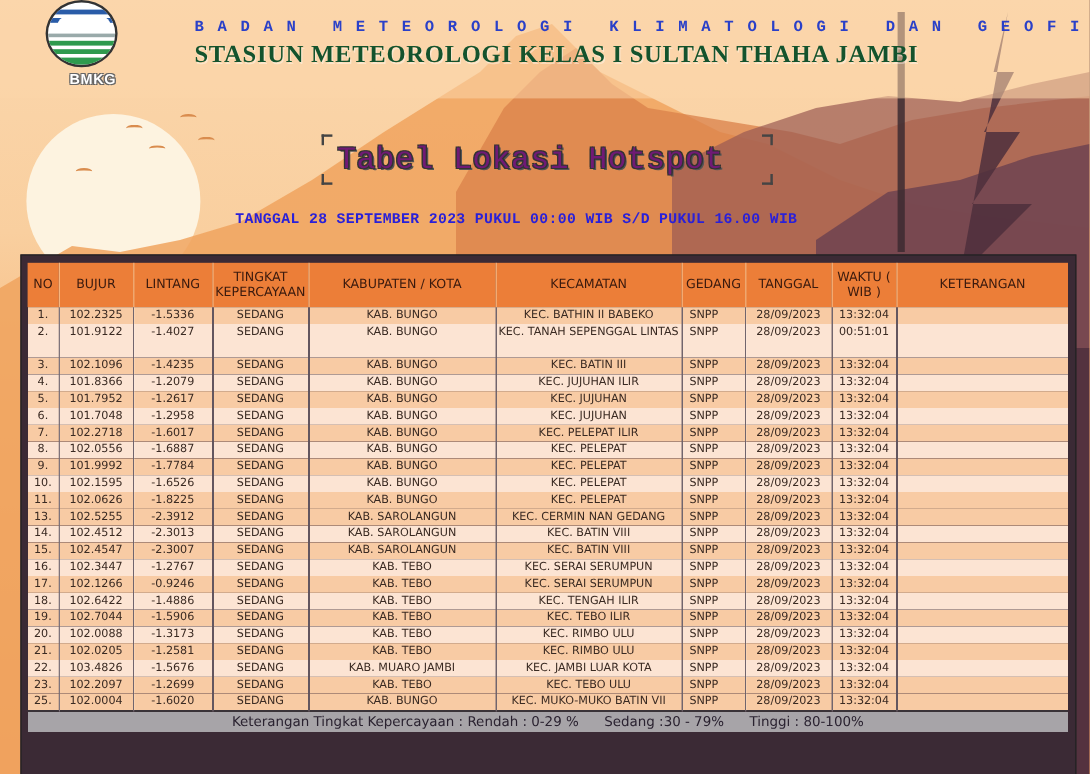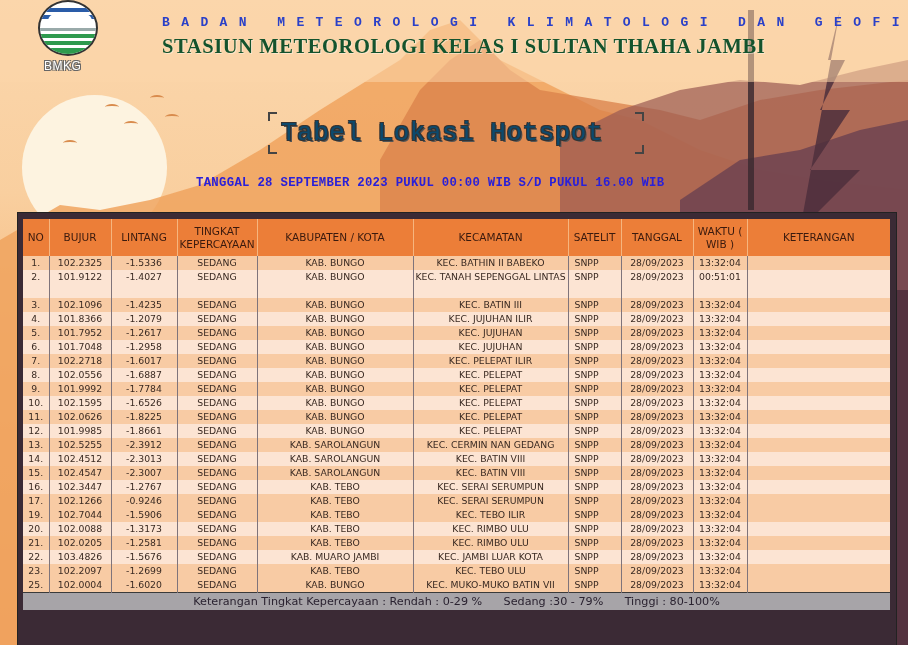--- a/index.html
+++ b/index.html
@@ -35,21 +35,21 @@
     background: #fff;
   }
   .logo-blue1 { position: absolute; left: 0; top: 6px; width: 100%; height: 4px; background: #2a5ca8; }
   .logo-blue2 { position: absolute; left: 0; top: 13px; width: 100%; height: 4px; background: #2a5ca8; }
   .logo-cloud { position: absolute; left: 8px; top: 12px; width: 44px; height: 14px; background: #fff; border-radius: 8px; }
   .logo-gray { position: absolute; left: 0; top: 26px; width: 100%; height: 3px; background: #9aa; }
   .logo-green1 { position: absolute; left: 0; top: 32px; width: 100%; height: 4px; background: #2e9a4e; }
   .logo-green2 { position: absolute; left: 0; top: 39px; width: 100%; height: 4px; background: #2e9a4e; }
   .logo-green3 { position: absolute; left: 0; top: 46px; width: 100%; height: 6px; background: #2e9a4e; }
   .logo-text {
-    position: absolute; left: 6px; top: 59px; font-size: 12px; font-weight: normal;
+    position: absolute; left: 20px; top: 59px; font-size: 12px; font-weight: bold;
     color: #fff; letter-spacing: 0.5px;
     text-shadow: -1px -1px 0 #666, 1px -1px 0 #666, -1px 1px 0 #666, 1px 1px 0 #666;
   }
   .org-line1 {
     position: absolute; left: 162px; top: 15px;
     font-family: "Liberation Mono", monospace; font-weight: bold;
     font-size: 13px; letter-spacing: 11.4px; color: #2a40c8;
     white-space: nowrap;
   }
   .org-line2 {
@@ -60,21 +60,21 @@
   }
   .title-wrap { position: absolute; left: 268px; top: 112px; width: 376px; height: 42px; }
   .bracket { position: absolute; width: 9px; height: 9px; border-color: #444; border-style: solid; }
   .br-tl { left: 0; top: 0; border-width: 2px 0 0 2px; }
   .br-bl { left: 0; bottom: 0; border-width: 0 0 2px 2px; }
   .br-tr { right: 0; top: 0; border-width: 2px 2px 0 0; }
   .br-br { right: 0; bottom: 0; border-width: 0 2px 2px 0; }
   .page-title {
     position: absolute; left: 13px; top: 6px;
     font-family: "Liberation Mono", monospace; font-size: 26px;
-    color: #0c4a6e; white-space: nowrap; letter-spacing: 0.5px;
+    color: #701a75; white-space: nowrap; letter-spacing: 0.5px;
     text-shadow: -1px -1px 0 #333, 1px -1px 0 #333, -1px 1px 0 #333, 1px 1px 0 #333, 2px 2px 0 #555;
   }
   .subtitle {
     position: absolute; left: 196px; top: 176px;
     font-family: "Liberation Mono", monospace; font-weight: bold;
     font-size: 12.3px; color: #2a20d8; white-space: nowrap; letter-spacing: 0.3px;
   }
   
   .table-frame {
     position: absolute; left: 17px; top: 212px; width: 880px; height: 436px;
@@ -169,21 +169,21 @@
           <col style="width:143px">
       </colgroup>
       <thead>
         <tr>
           <th>NO</th>
           <th>BUJUR</th>
           <th>LINTANG</th>
           <th>TINGKAT KEPERCAYAAN</th>
           <th>KABUPATEN / KOTA</th>
           <th>KECAMATAN</th>
-          <th>SATELIT</th>
+          <th>GEDANG</th>
           <th>TANGGAL</th>
           <th>WAKTU ( WIB )</th>
           <th>KETERANGAN</th>
         </tr>
       </thead>
       <tbody id="tbody">
           <tr class="odd">
             <td class="no">1.</td>
             <td>102.2325</td>
             <td>-1.5336</td>
@@ -308,32 +308,20 @@
             <td>102.0626</td>
             <td>-1.8225</td>
             <td>SEDANG</td>
             <td>KAB. BUNGO</td>
             <td class="kec">KEC. PELEPAT</td>
             <td class="left">SNPP</td>
             <td>28/09/2023</td>
             <td>13:32:04</td>
             <td></td>
           </tr>
-          <tr class="even">
-            <td class="no">12.</td>
-            <td>101.9985</td>
-            <td>-1.8661</td>
-            <td>SEDANG</td>
-            <td>KAB. BUNGO</td>
-            <td class="kec">KEC. PELEPAT</td>
-            <td class="left">SNPP</td>
-            <td>28/09/2023</td>
-            <td>13:32:04</td>
-            <td></td>
-          </tr>
           <tr class="odd">
             <td class="no">13.</td>
             <td>102.5255</td>
             <td>-2.3912</td>
             <td>SEDANG</td>
             <td>KAB. SAROLANGUN</td>
             <td class="kec">KEC. CERMIN NAN GEDANG</td>
             <td class="left">SNPP</td>
             <td>28/09/2023</td>
             <td>13:32:04</td>
@@ -375,20 +363,32 @@
             <td>13:32:04</td>
             <td></td>
           </tr>
           <tr class="odd">
             <td class="no">17.</td>
             <td>102.1266</td>
             <td>-0.9246</td>
             <td>SEDANG</td>
             <td>KAB. TEBO</td>
             <td class="kec">KEC. SERAI SERUMPUN</td>
+            <td class="left">SNPP</td>
+            <td>28/09/2023</td>
+            <td>13:32:04</td>
+            <td></td>
+          </tr>
+          <tr class="even">
+            <td class="no">18.</td>
+            <td>102.6422</td>
+            <td>-1.4886</td>
+            <td>SEDANG</td>
+            <td>KAB. TEBO</td>
+            <td class="kec">KEC. TENGAH ILIR</td>
             <td class="left">SNPP</td>
             <td>28/09/2023</td>
             <td>13:32:04</td>
             <td></td>
           </tr>
           <tr class="odd">
             <td class="no">19.</td>
             <td>102.7044</td>
             <td>-1.5906</td>
             <td>SEDANG</td>

